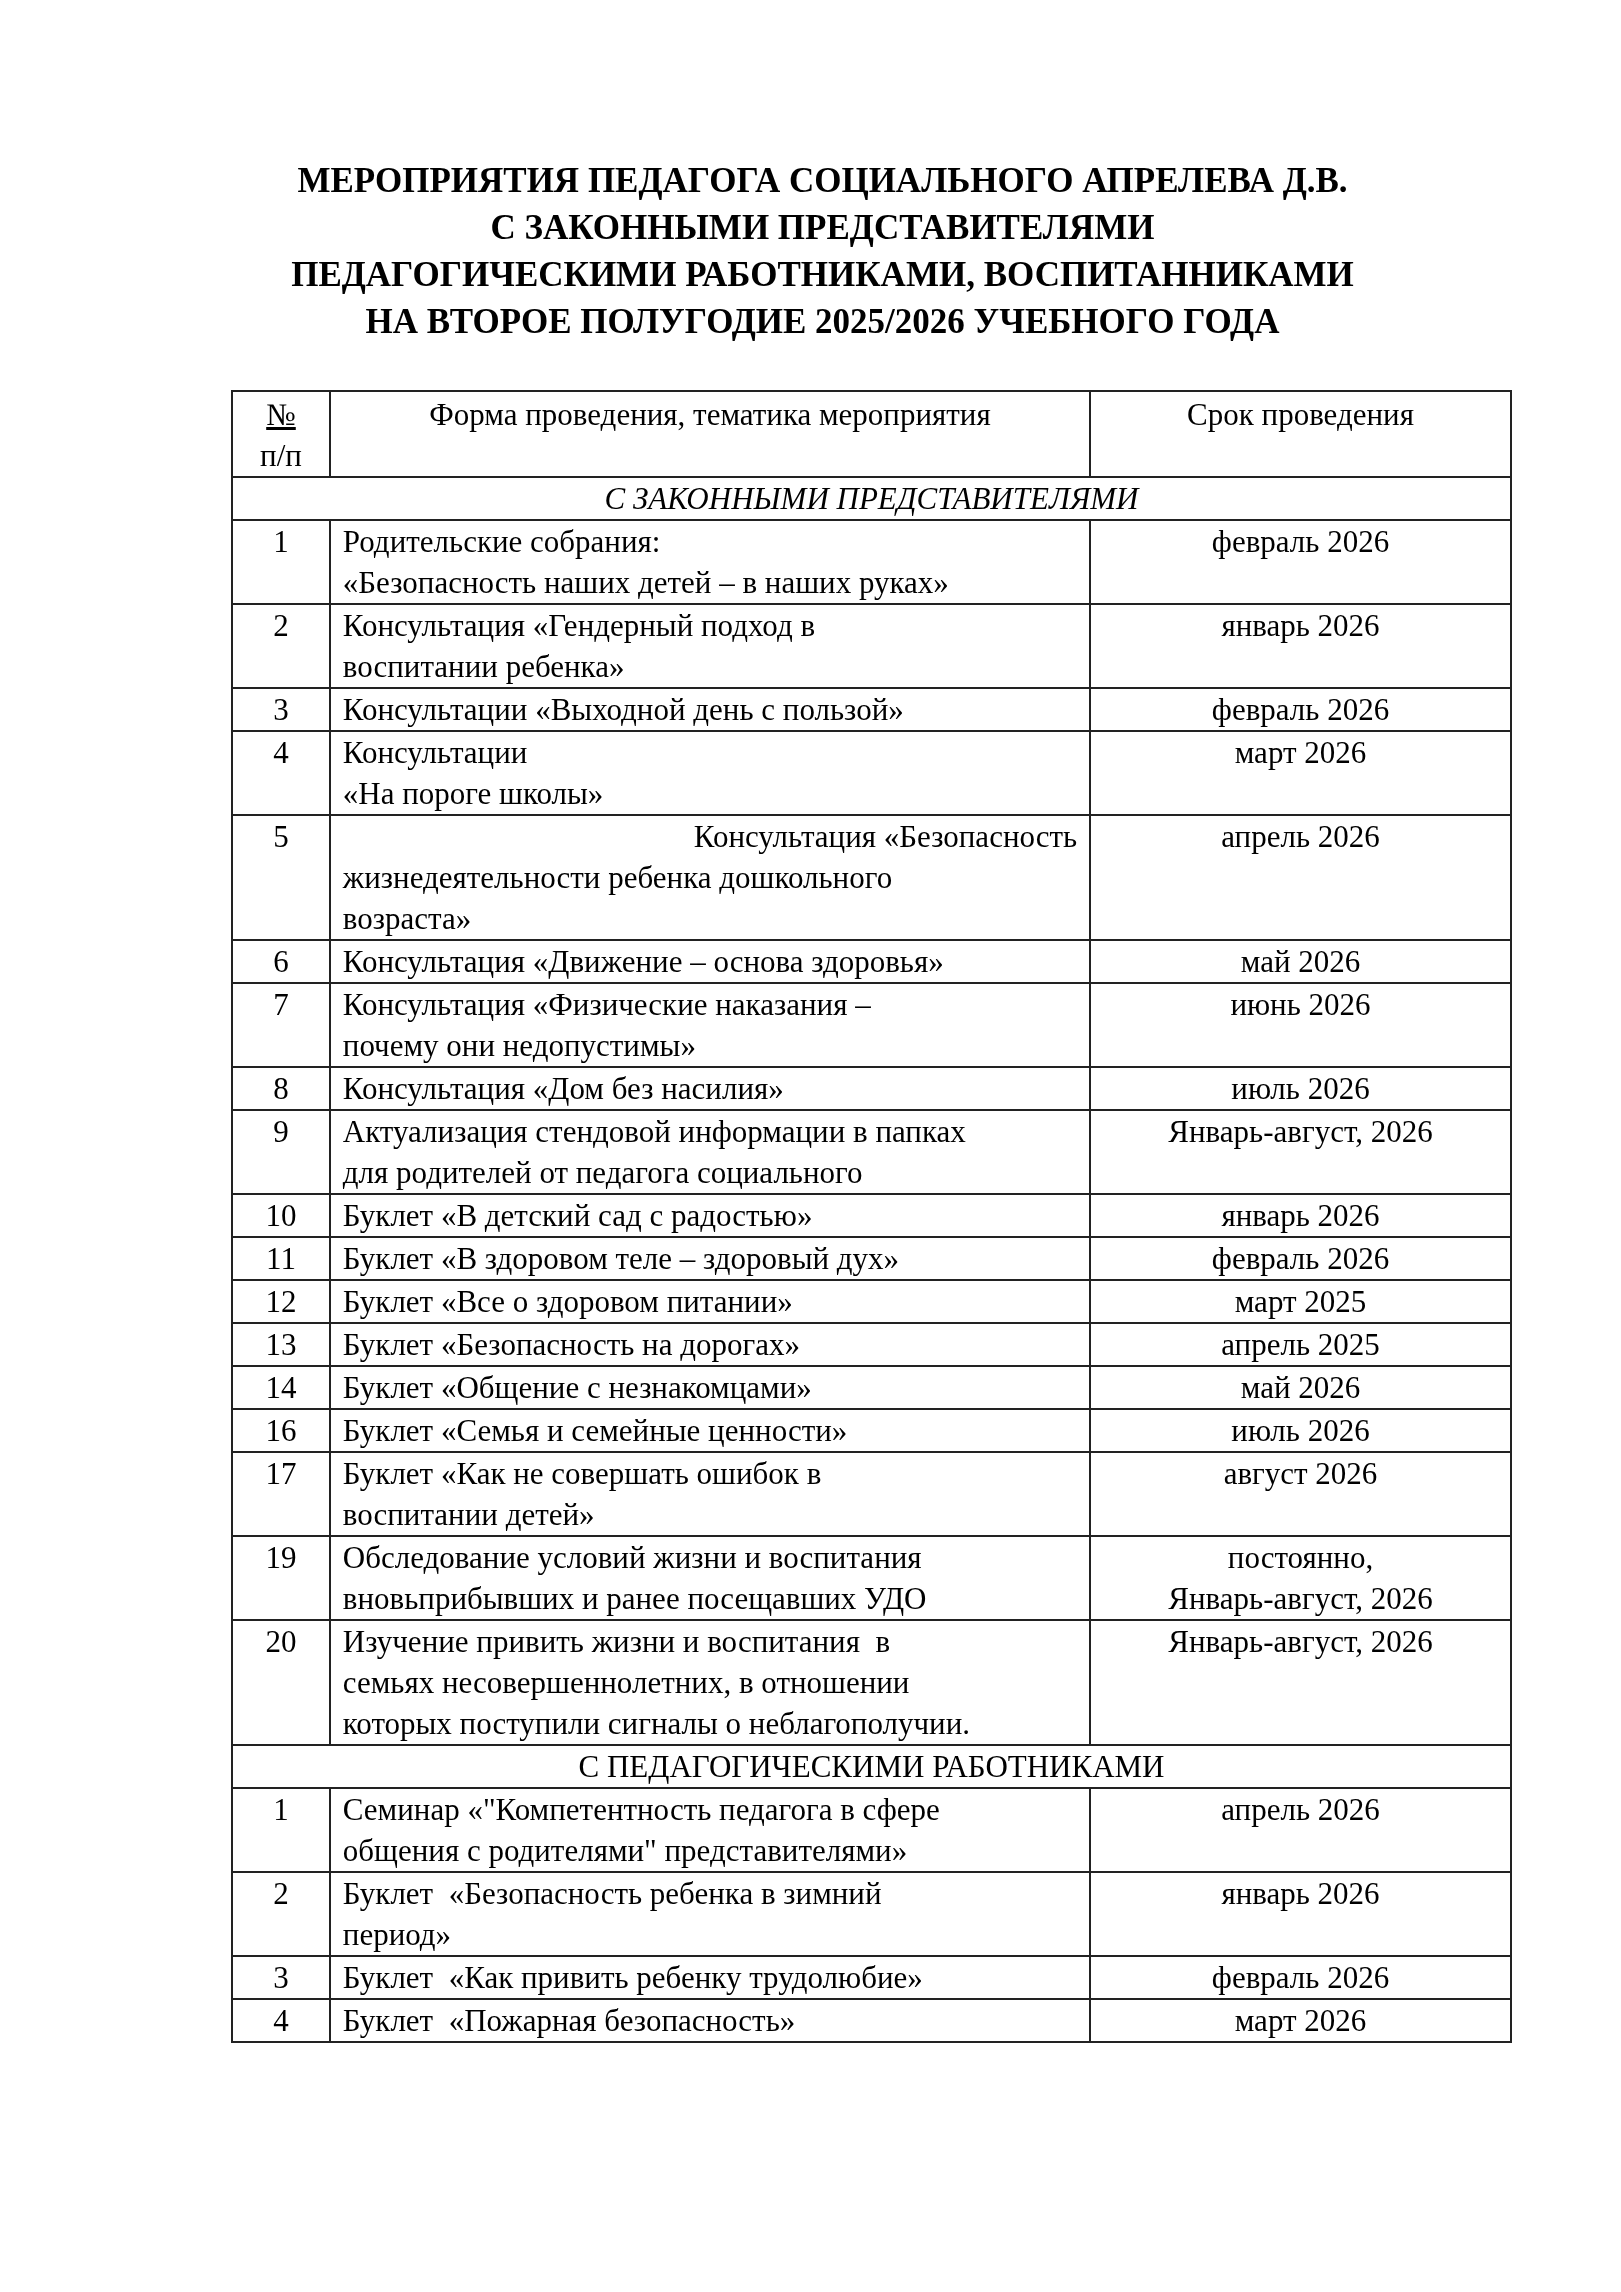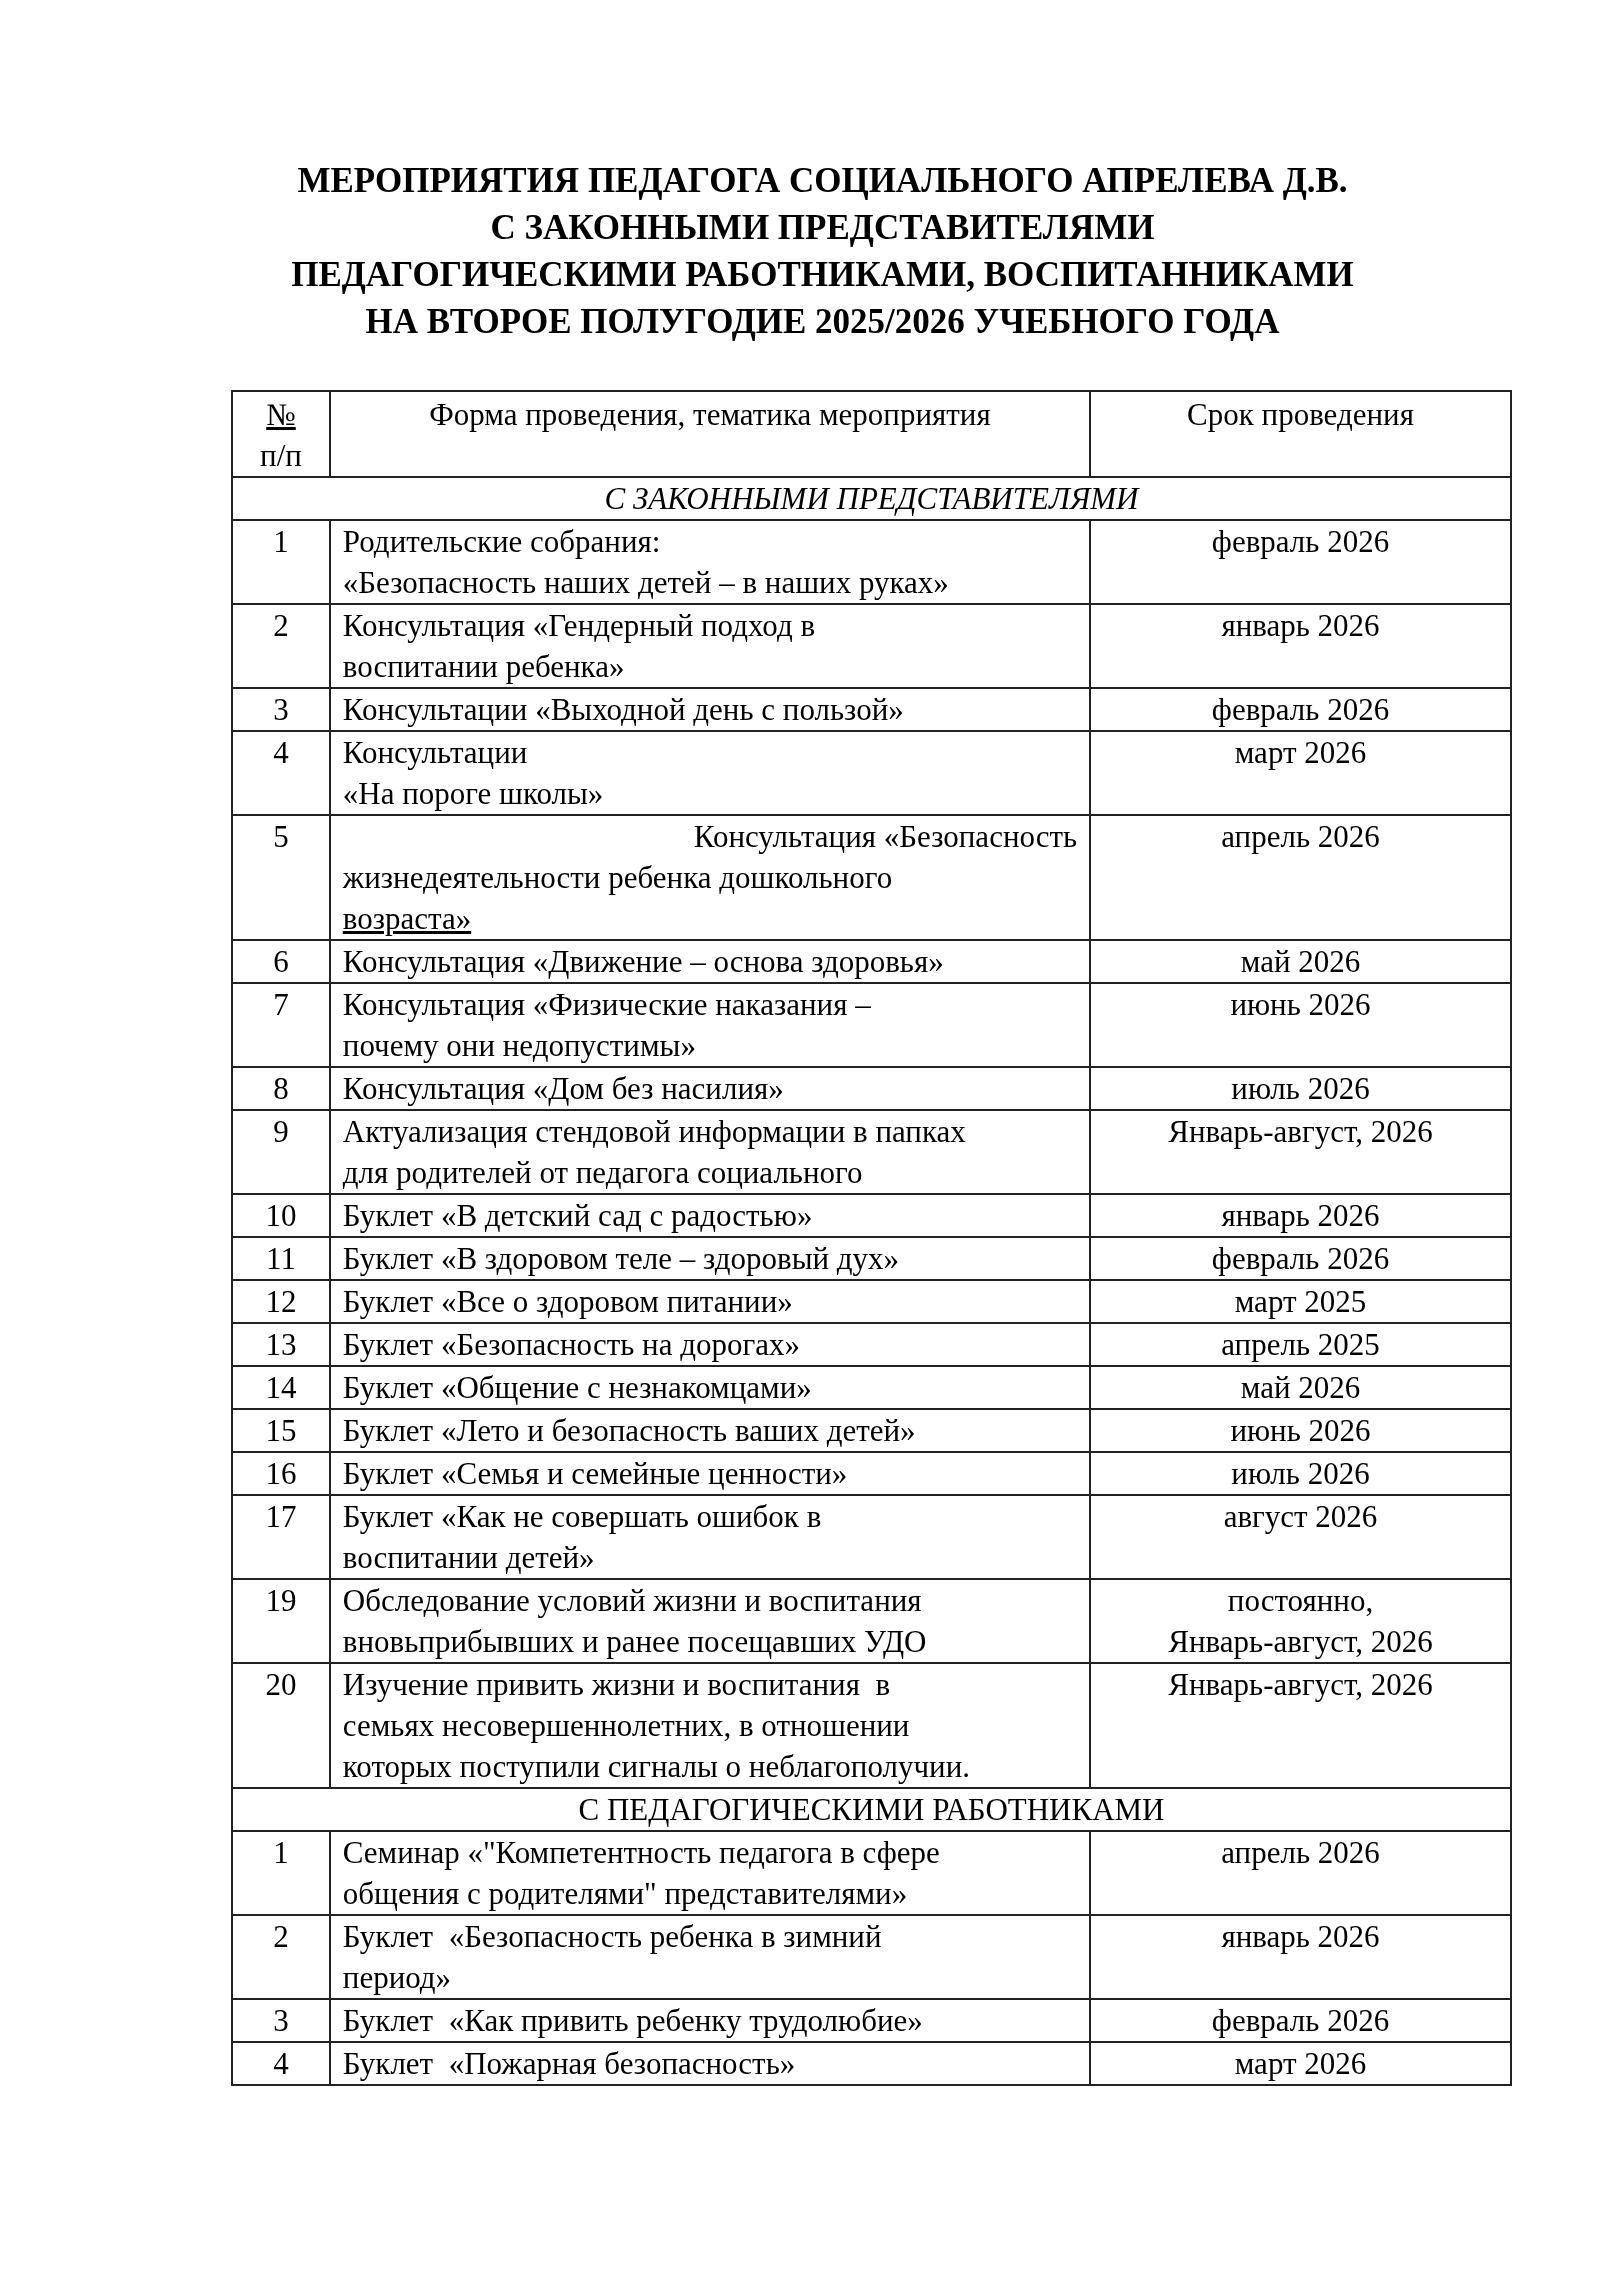--- a/index.html
+++ b/index.html
@@ -93,21 +93,21 @@
         </td>
         <td class="date">
           <span class="line">март 2026</span>
         </td>
       </tr>
       <tr>
         <td class="num">5</td>
         <td class="form">
           <span class="line" style="white-space: pre; text-align: right;">Консультация «Безопасность</span>
           <span class="line" style="white-space: pre;">жизнедеятельности ребенка дошкольного</span>
-          <span class="line" style="white-space: pre; text-decoration: underline;">возраста»</span>
+          <span class="line" style="white-space: pre;">возраста»</span>
         </td>
         <td class="date">
           <span class="line">апрель 2026</span>
         </td>
       </tr>
       <tr>
         <td class="num">6</td>
         <td class="form">
           <span class="line" style="white-space: pre;">Консультация «Движение – основа здоровья»</span>
         </td>
@@ -183,29 +183,20 @@
       <tr>
         <td class="num">14</td>
         <td class="form">
           <span class="line" style="white-space: pre;">Буклет «Общение с незнакомцами»</span>
         </td>
         <td class="date">
           <span class="line">май 2026</span>
         </td>
       </tr>
       <tr>
-        <td class="num">15</td>
-        <td class="form">
-          <span class="line" style="white-space: pre;">Буклет «Лето и безопасность ваших детей»</span>
-        </td>
-        <td class="date">
-          <span class="line">июнь 2026</span>
-        </td>
-      </tr>
-      <tr>
         <td class="num">16</td>
         <td class="form">
           <span class="line" style="white-space: pre;">Буклет «Семья и семейные ценности»</span>
         </td>
         <td class="date">
           <span class="line">июль 2026</span>
         </td>
       </tr>
       <tr>
         <td class="num">17</td>

